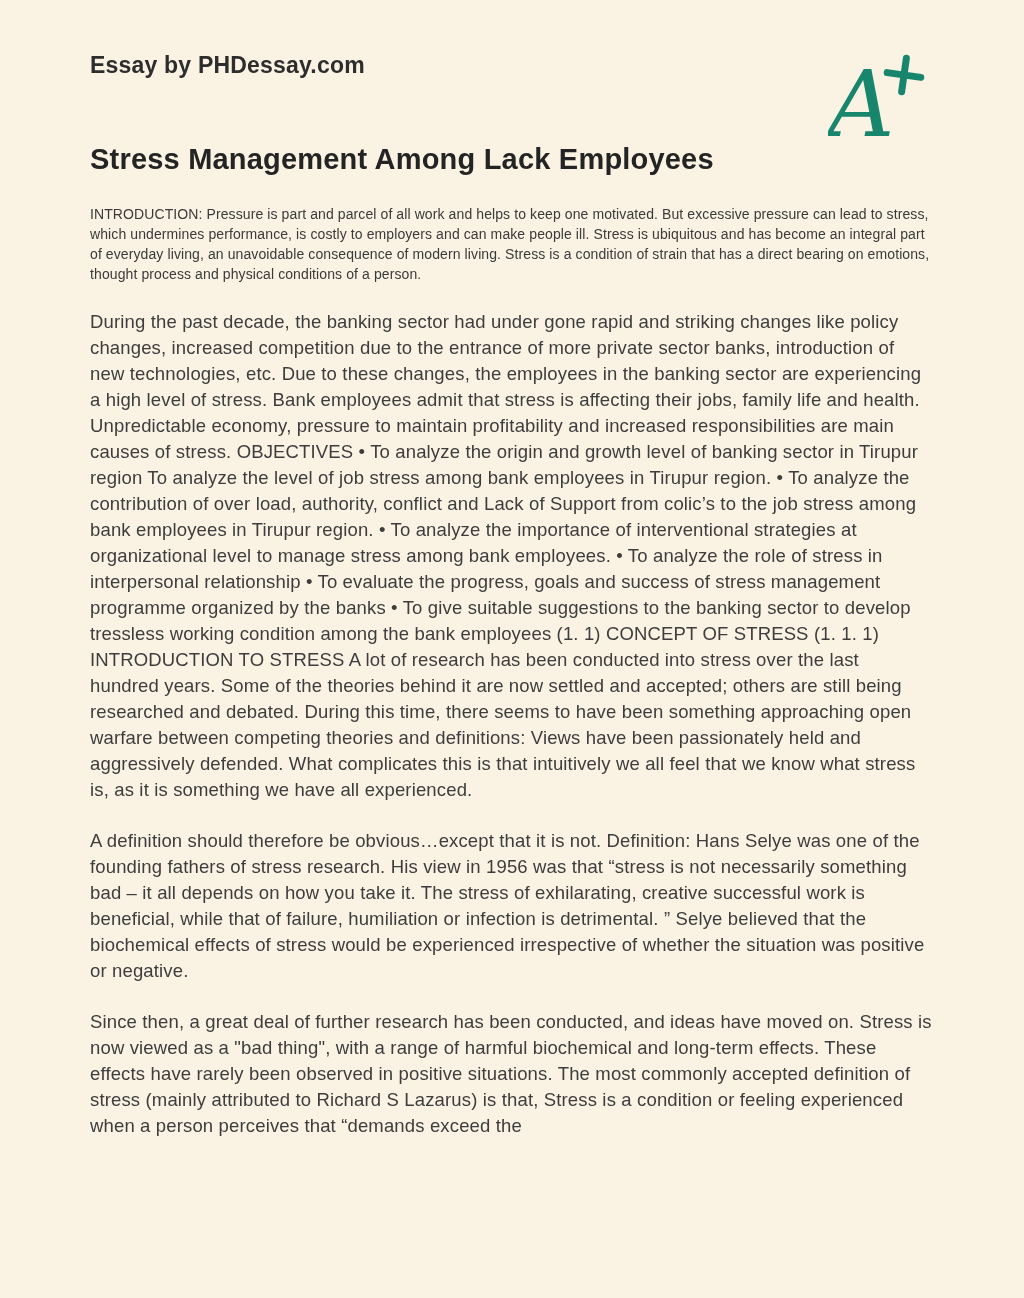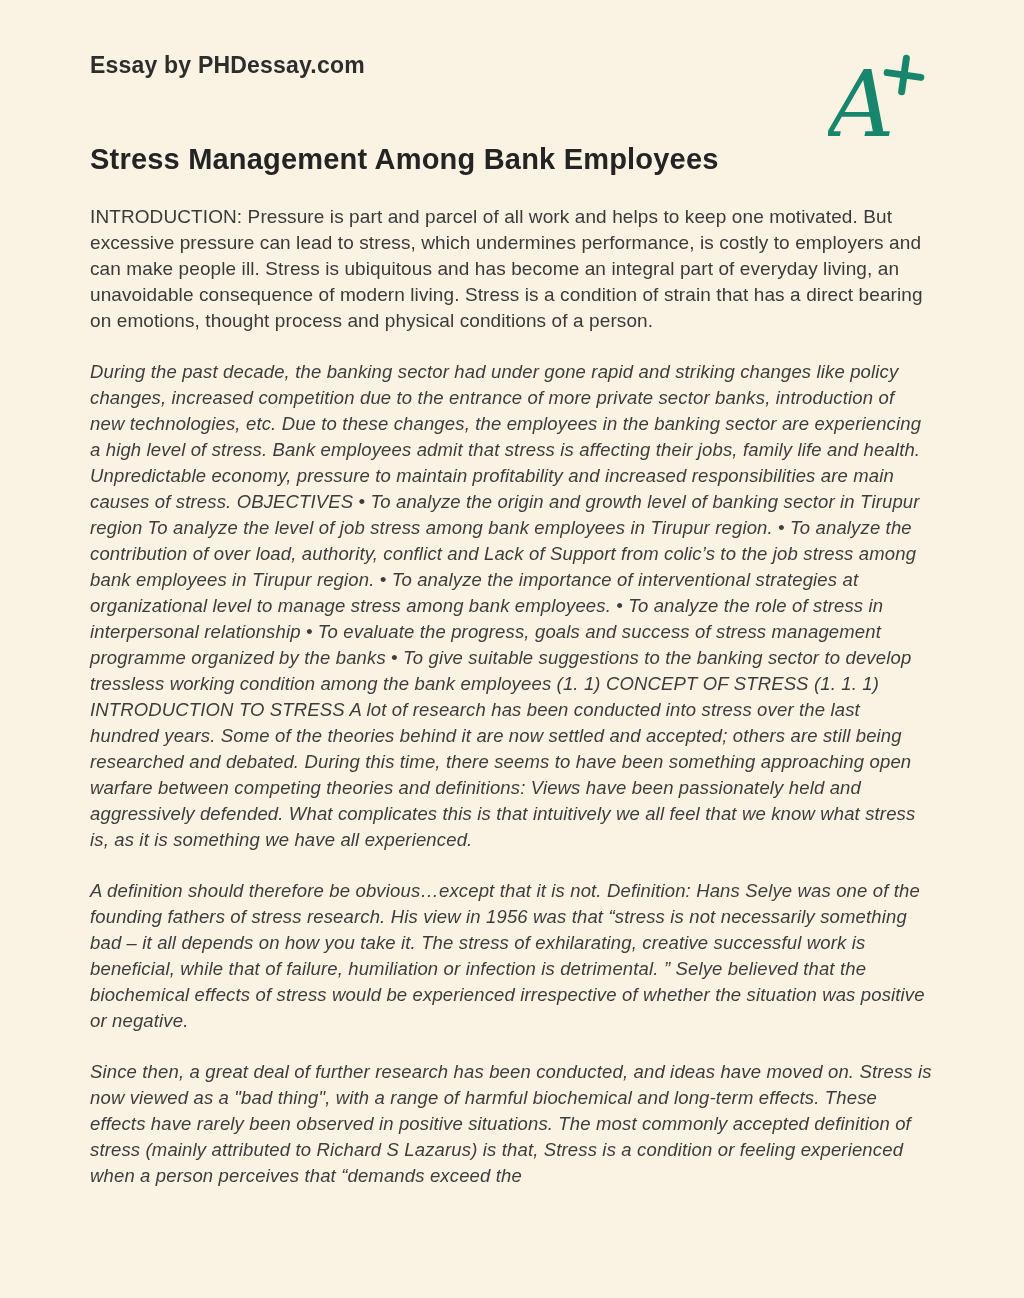--- a/index.html
+++ b/index.html
@@ -46,54 +46,53 @@
     height: 116px;
   }
   h1.article-title {
     font-size: 29px;
     font-weight: 700;
     color: #242424;
     letter-spacing: 0.2px;
     margin: 64px 0 0 0;
   }
   p.intro {
-    font-size: 19px;
-    line-height: 26px;
+    font-size: 14px;
+    line-height: 20px;
     color: #3a3a3a;
     letter-spacing: 0.1px;
     margin: 28px 0 0 0;
   }
   p.body-para {
     font-size: 18.5px;
     line-height: 26px;
     color: #3d3d3d;
     letter-spacing: 0.15px;
     margin: 25px 0 0 0;
-    font-style: italic;
   }
 </style>
 </head>
 <body>
 
 <div class="page">
 
   <header>
     <div class="byline">Essay by PHDessay.com</div>
 
 
     <div class="logo">
       <svg viewBox="0 0 104 116" width="104" height="116" xmlns="http://www.w3.org/2000/svg" aria-hidden="true">
         <text x="0" y="92" font-family="DejaVu Serif, serif" font-style="italic" font-size="92" fill="#17866c">A</text>
         <path d="M76 14 v34 M59 31 h34" stroke="#17866c" stroke-width="7" stroke-linecap="round" fill="none" transform="rotate(8 76 31)"></path>
       </svg>
     </div>
   </header>
 
   <main>
-    <h1 class="article-title">Stress Management Among Bank Employees</h1>
+    <h1 class="article-title">Stress Management Among Lack Employees</h1>
 
     <p class="intro">INTRODUCTION: Pressure is part and parcel of all work and helps to keep one motivated. But excessive pressure can lead to stress, which undermines performance, is costly to employers and can make people ill. Stress is ubiquitous and has become an integral part of everyday living, an unavoidable consequence of modern living. Stress is a condition of strain that has a direct bearing on emotions, thought process and physical conditions of a person.</p>
 
     <p class="body-para">During the past decade, the banking sector had under gone rapid and striking changes like policy changes, increased competition due to the entrance of more private sector banks, introduction of new technologies, etc. Due to these changes, the employees in the banking sector are experiencing a high level of stress. Bank employees admit that stress is affecting their jobs, family life and health. Unpredictable economy, pressure to maintain profitability and increased responsibilities are main causes of stress. OBJECTIVES • To analyze the origin and growth level of banking sector in Tirupur region To analyze the level of job stress among bank employees in Tirupur region. • To analyze the contribution of over load, authority, conflict and Lack of Support from colic’s to the job stress among bank employees in Tirupur region. • To analyze the importance of interventional strategies at organizational level to manage stress among bank employees. • To analyze the role of stress in interpersonal relationship • To evaluate the progress, goals and success of stress management programme organized by the banks • To give suitable suggestions to the banking sector to develop tressless working condition among the bank employees (1. 1) CONCEPT OF STRESS (1. 1. 1) INTRODUCTION TO STRESS A lot of research has been conducted into stress over the last hundred years. Some of the theories behind it are now settled and accepted; others are still being researched and debated. During this time, there seems to have been something approaching open warfare between competing theories and definitions: Views have been passionately held and aggressively defended. What complicates this is that intuitively we all feel that we know what stress is, as it is something we have all experienced.</p>
 
     <p class="body-para">A definition should therefore be obvious…except that it is not. Definition: Hans Selye was one of the founding fathers of stress research. His view in 1956 was that “stress is not necessarily something bad – it all depends on how you take it. The stress of exhilarating, creative successful work is beneficial, while that of failure, humiliation or infection is detrimental. ” Selye believed that the biochemical effects of stress would be experienced irrespective of whether the situation was positive or negative.</p>
 
     <p class="body-para">Since then, a great deal of further research has been conducted, and ideas have moved on. Stress is now viewed as a "bad thing", with a range of harmful biochemical and long-term effects. These effects have rarely been observed in positive situations. The most commonly accepted definition of stress (mainly attributed to Richard S Lazarus) is that, Stress is a condition or feeling experienced when a person perceives that “demands exceed the</p>
   </main>
 

